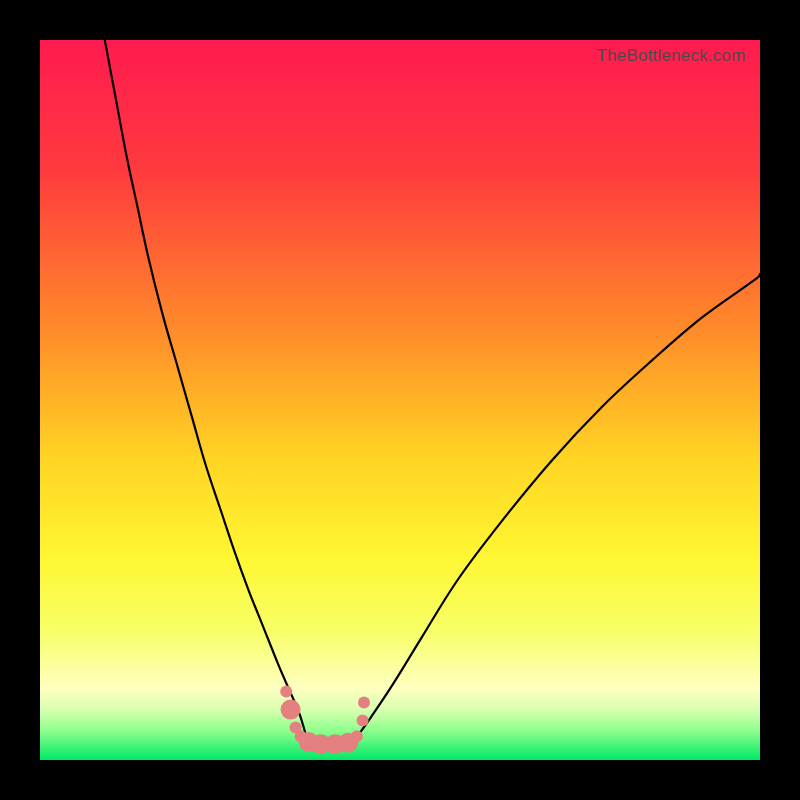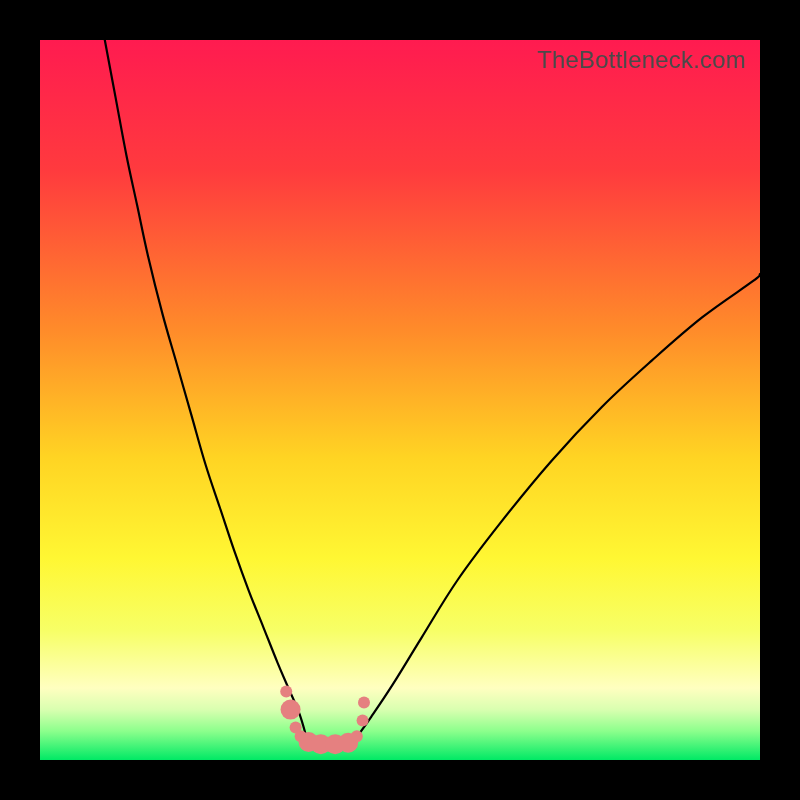--- a/index.html
+++ b/index.html
@@ -27,21 +27,21 @@
   }
   .gradient {
     position: absolute;
     left: 0; top: 0; right: 0; bottom: 0;
   }
   .watermark {
     position: absolute;
     top: 6px;
     right: 14px;
     color: #4a4a4a;
-    font-size: 24px;
+    font-size: 17px;
     font-weight: 400;
     letter-spacing: 0.2px;
     user-select: none;
   }
   svg.curves {
     position: absolute;
     left: 0; top: 0;
     width: 720px; height: 720px;
   }
 </style>

